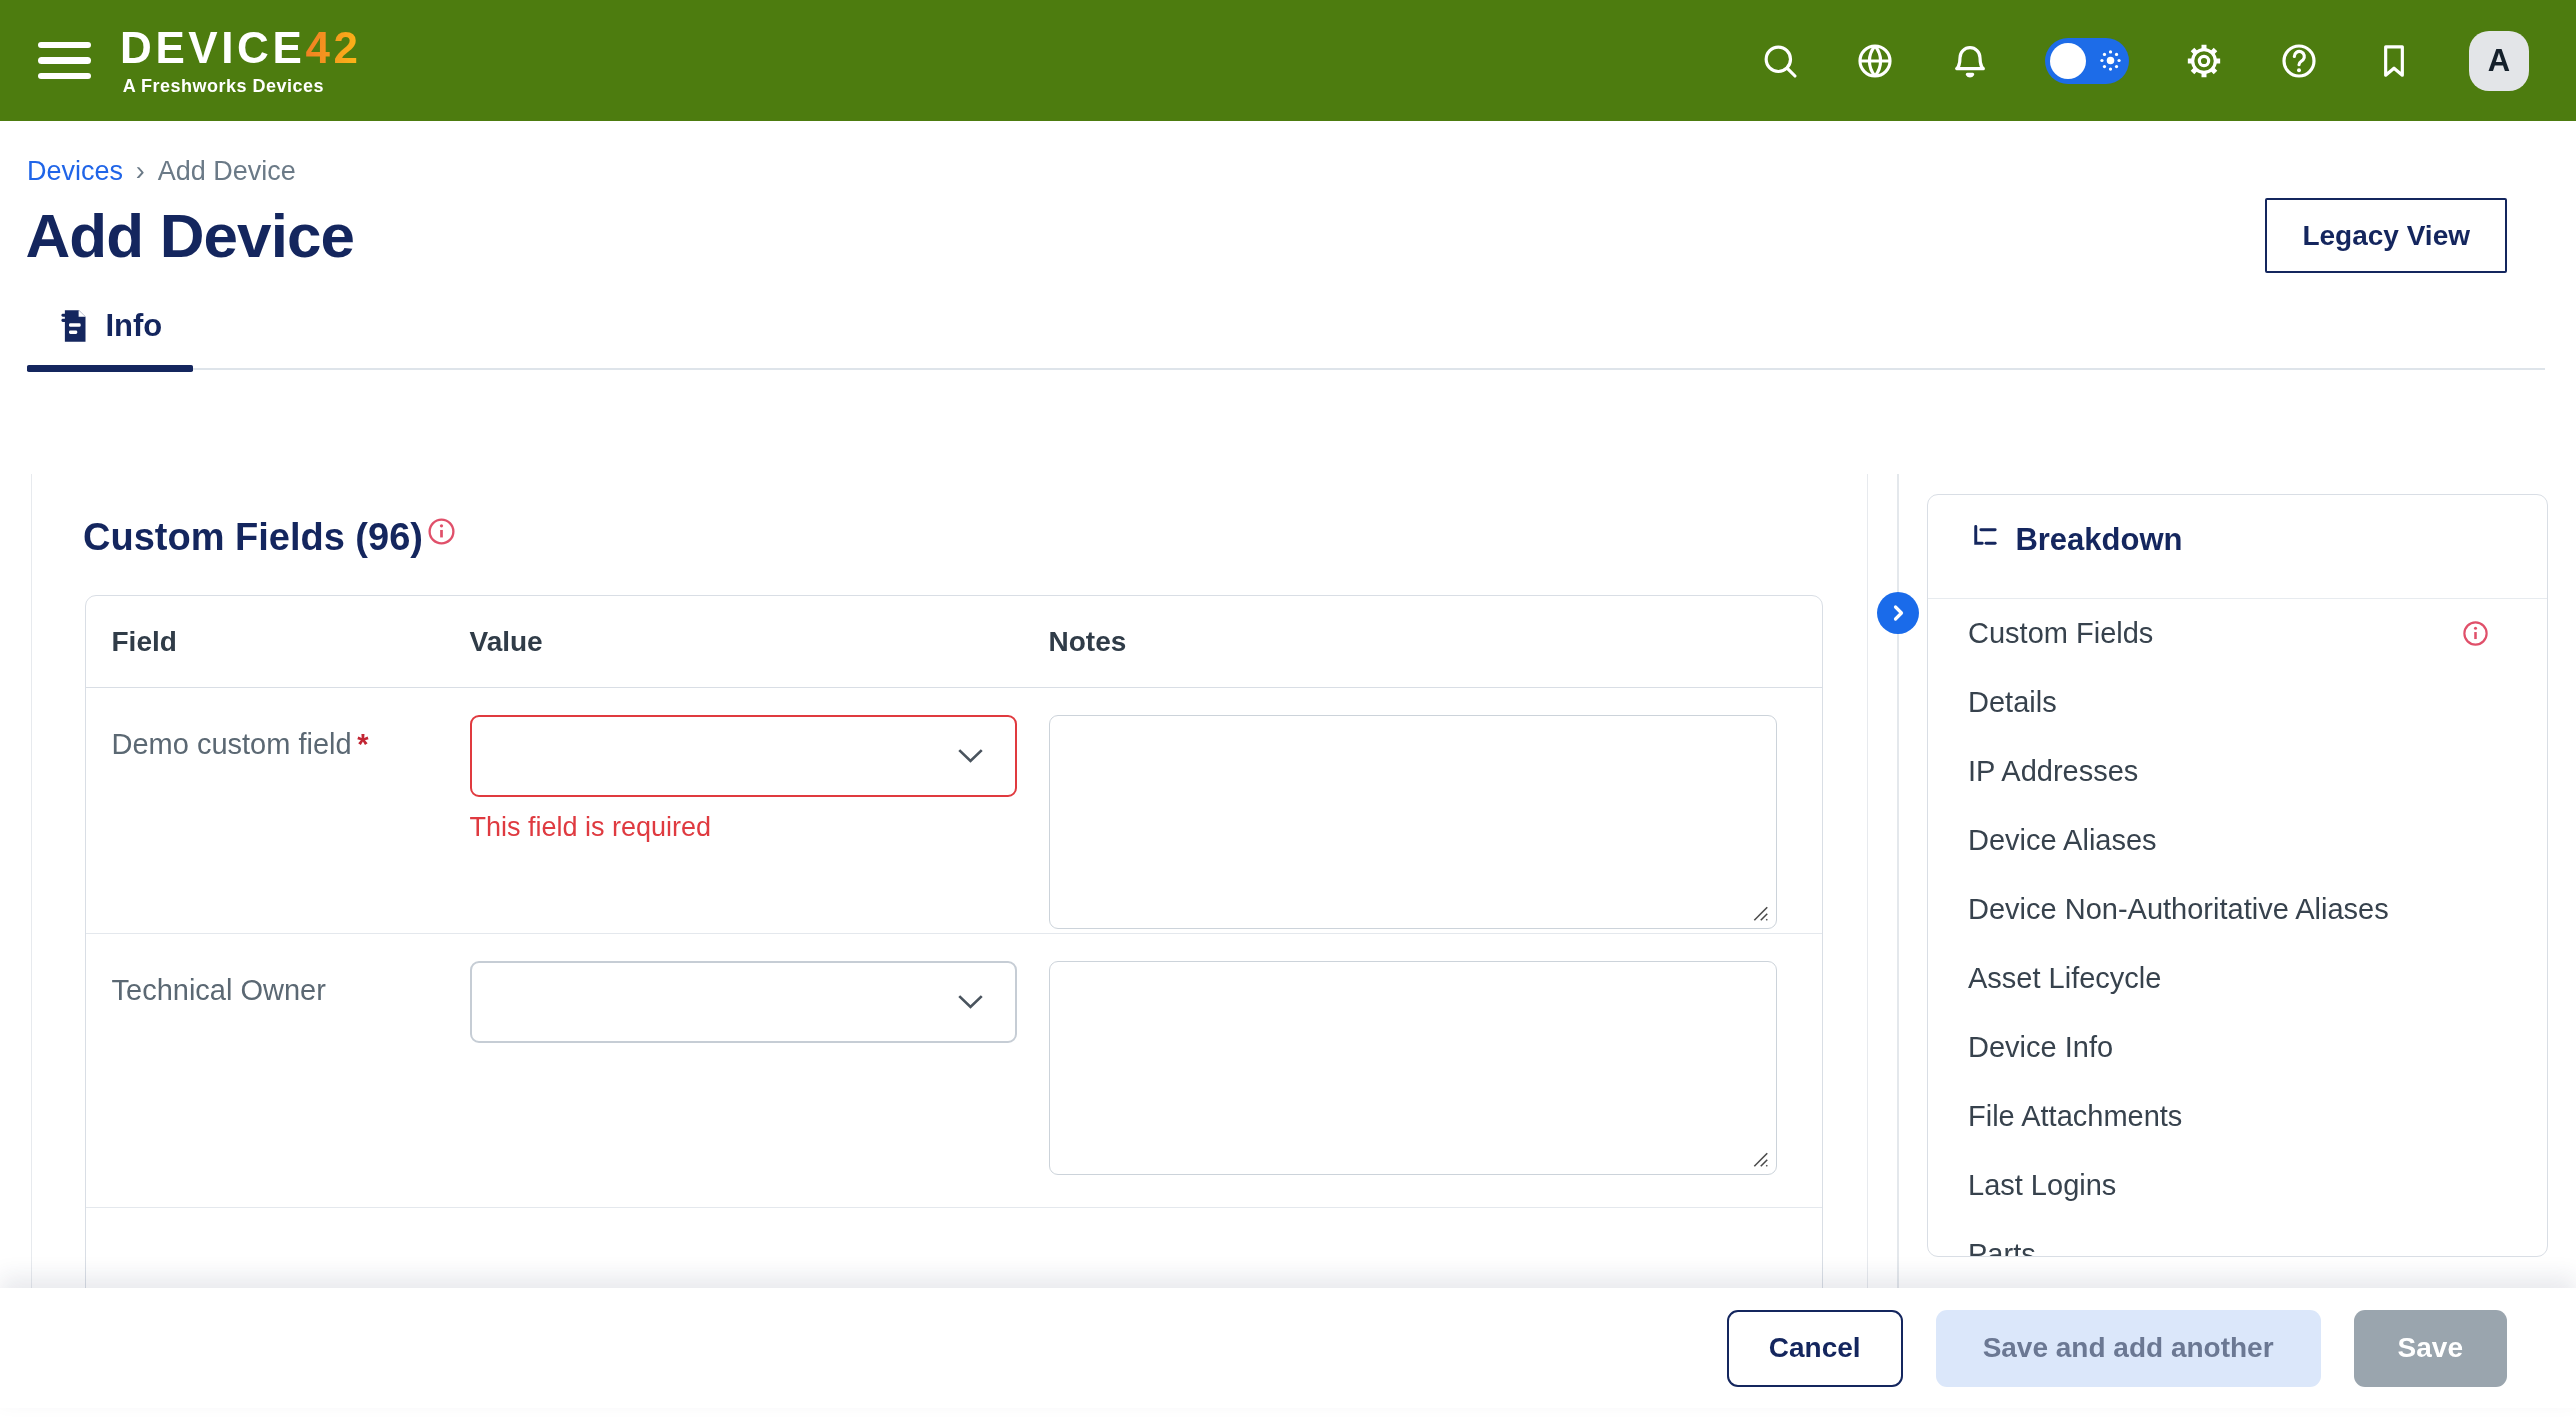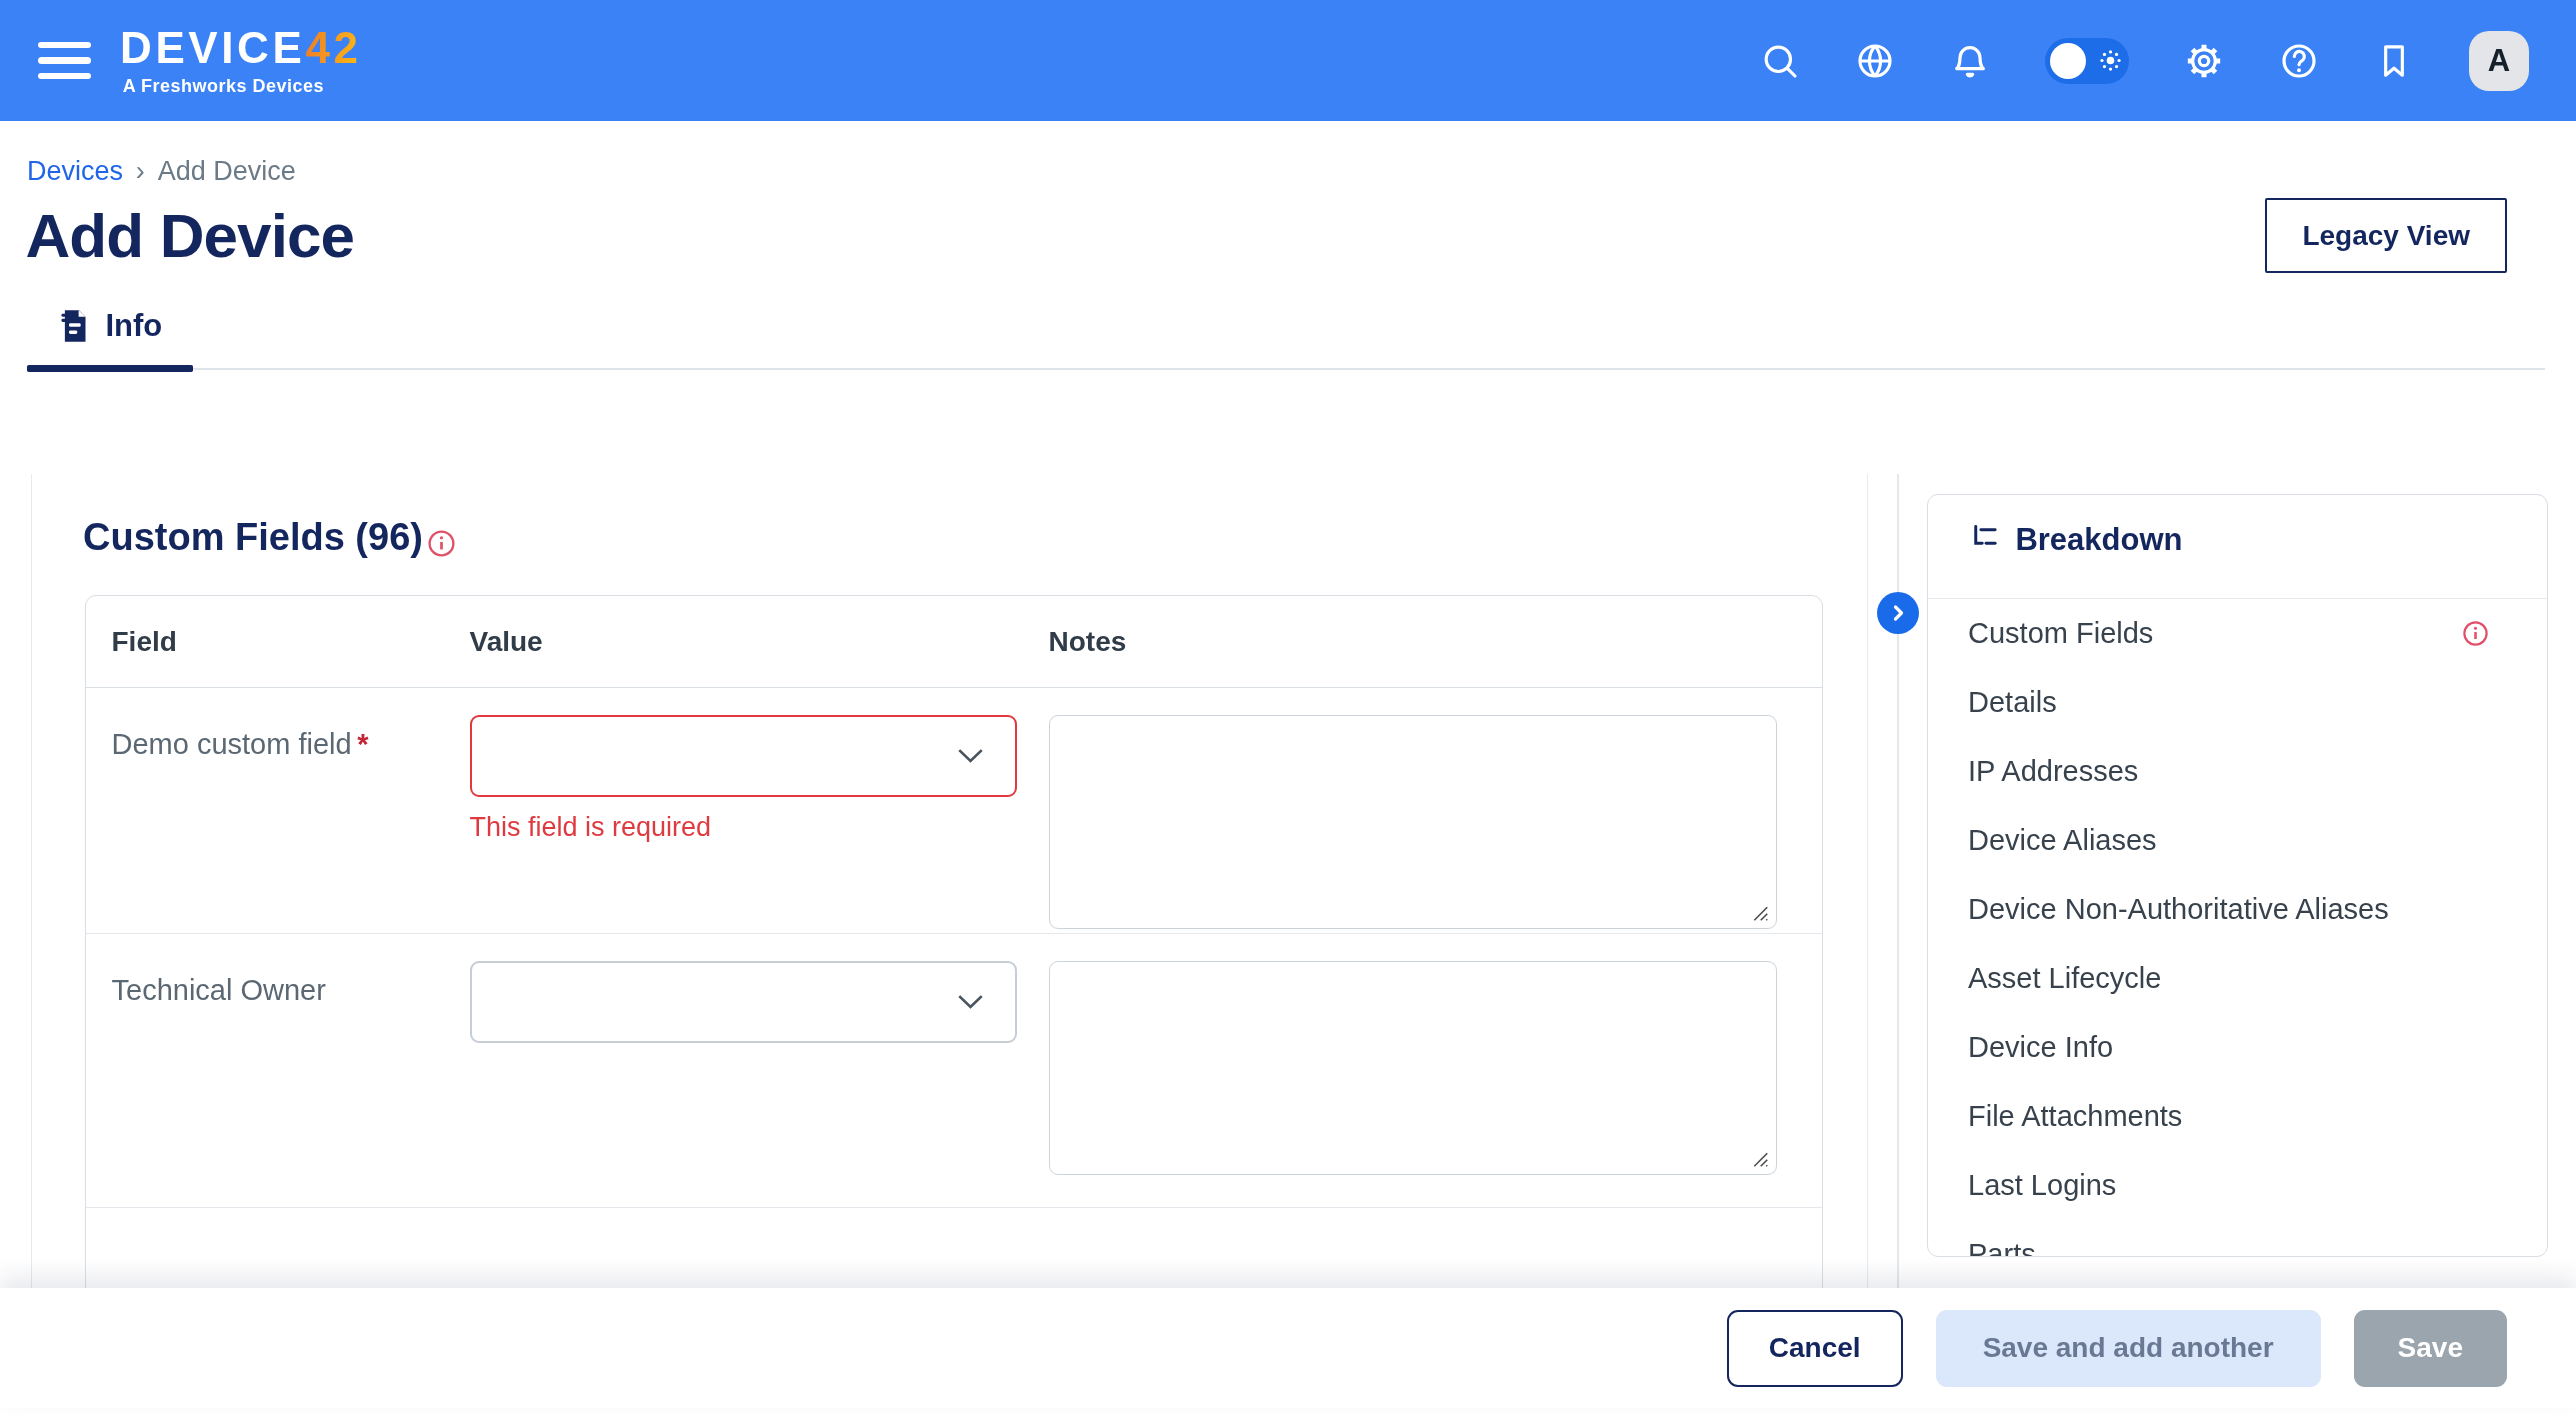--- a/index.html
+++ b/index.html
@@ -33,21 +33,21 @@
   .legacy-btn { margin-left: auto; height: 75px; padding: 0 35px; background: #fff; border: 2.7px solid var(--navy); border-radius: 2px; color: var(--navy); font-size: 28px; font-weight: 700; font-family: inherit; cursor: pointer; }
 
   
   .tabbar { margin: 35px 31px 0 27px; border-bottom: 2.7px solid #dee4ea; display: flex; }
   .tab { width: 166px; display: flex; align-items: center; justify-content: center; gap: 14.6px; padding-bottom: 24px; color: var(--navy); font-size: 31px; font-weight: 700; position: relative; cursor: pointer; }
   .tab::after { content: ""; position: absolute; left: 0; right: 0; bottom: -3.6px; height: 6.4px; background: var(--navy); border-radius: 1.8px; }
 
   
   .content { position: absolute; top: 474px; left: 0; right: 0; height: 830px; overflow: hidden; }
   .main-panel { position: absolute; left: 31px; top: 0; width: 1837px; height: 100%; border-left: 1.8px solid #e7eaee; border-right: 1.8px solid #e7eaee; }
-  .section-head { display: flex; align-items: flex-end; gap: 3px; margin: 42px 0 0 51px; }
+  .section-head { display: flex; align-items: flex-start; gap: 3px; margin: 42px 0 0 51px; }
   .section-title { font-size: 38px; font-weight: 800; color: var(--navy); }
 
   .cf-table { margin: 36px 0 0 53px; width: 1738px; border: 1.8px solid #d9dee5; border-radius: 11px; }
   .t-head { display: grid; grid-template-columns: 358px 579px 1fr; padding: 0 25.5px; height: 92px; align-items: center; font-size: 28px; font-weight: 700; color: #303c48; border-bottom: 1.8px solid #d9dee5; }
   .t-row { display: grid; grid-template-columns: 358px 579px 1fr; padding: 27px 25.5px 0 25.5px; border-bottom: 1.8px solid #e4e8ed; min-height: 246px; align-items: start; }
   .t-row--tall { min-height: 274px; }
   .t-row-stub { height: 128px; }
   .f-label { font-size: 29px; color: #5b6873; padding-top: 12.8px; }
   .req { color: #c22533; font-weight: 700; margin-left: 5.5px; }
   .dd { width: 547px; height: 82px; border: 2.7px solid #c6cdd5; border-radius: 9px; background: #fff; position: relative; cursor: pointer; }
@@ -70,21 +70,21 @@
   
   .footer { position: absolute; left: 0; right: 0; bottom: 16px; height: 120px; background: #fff; box-shadow: 0 -11px 22px rgba(26,39,76,.10); display: flex; align-items: center; justify-content: flex-end; gap: 33px; padding-right: 69px; z-index: 5; }
   .btn { height: 77px; border-radius: 11px; font-size: 28px; font-weight: 700; font-family: inherit; border: none; cursor: pointer; }
   .btn-cancel { background: #fff; border: 2.7px solid var(--navy); color: var(--navy); padding: 0 40px; }
   .btn-saveadd { background: #dbe7fa; color: #6b7893; padding: 0 47px; }
   .btn-save { background: #9aa5ae; color: #fff; padding: 0 44px; }
 </style>
 </head>
 <body>
 
-<header class="topbar" style="background: #3b82f6;">
+<header class="topbar" style="background: #4d7c0f;">
   <div class="hamburger">
       <span></span>
       <span></span>
       <span></span>
     </div>
   <div class="logo">
     <div class="logo-main"><span>DEVICE</span><span class="logo-num">42</span></div>
     <div class="logo-tag">A Freshworks Devices</div>
   </div>
   <div class="topbar-right">

